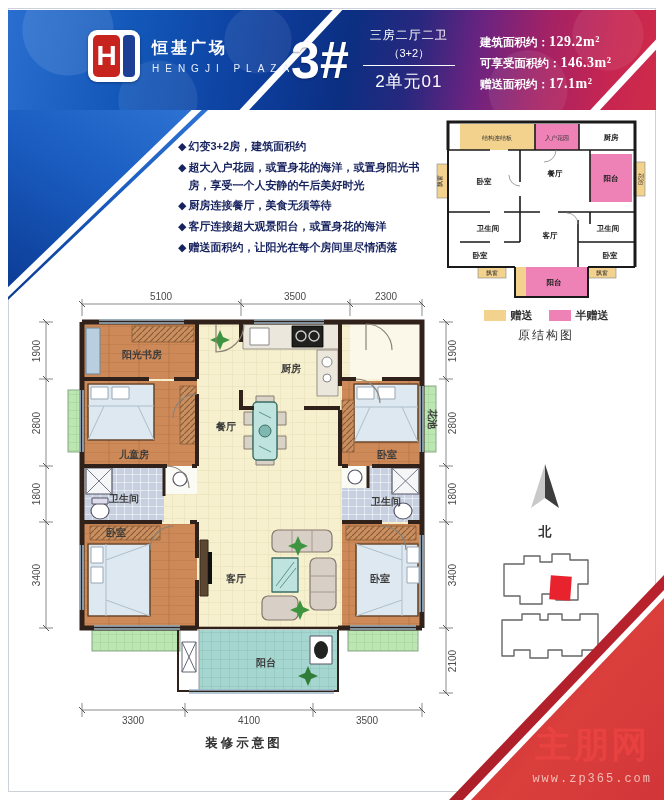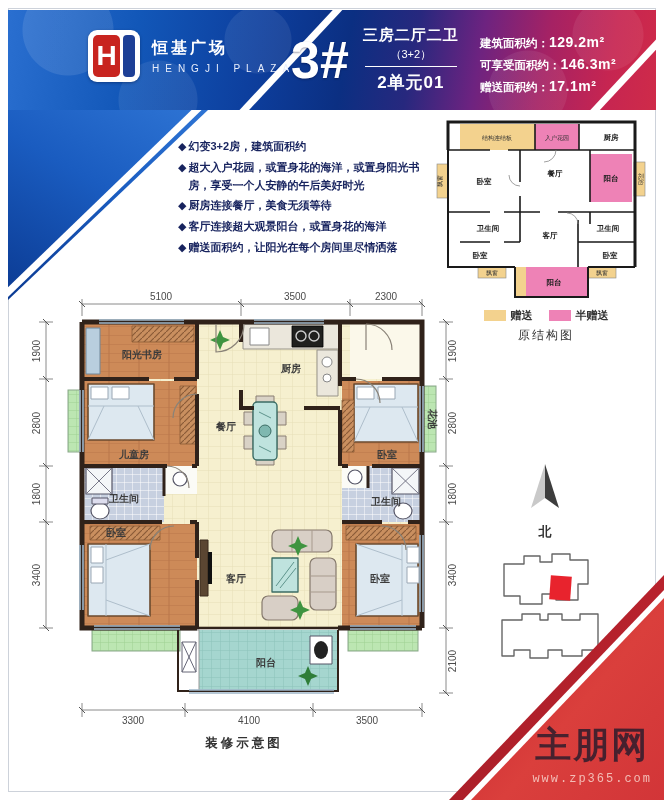--- a/index.html
+++ b/index.html
@@ -26,26 +26,26 @@
   .logo-icon{width:52px;height:52px;background:#ffffff;border-radius:9px;position:relative;box-shadow:0 1px 3px rgba(0,0,30,.35);}
   .logo-icon .red{position:absolute;left:5px;top:5px;width:27px;height:42px;background:#c8241f;border-radius:5px;
       color:#fff;font-weight:bold;font-size:28px;display:flex;align-items:center;justify-content:center;}
   .logo-icon .blue{position:absolute;right:5px;top:5px;width:12px;height:42px;background:#1d3f96;border-radius:4px;}
   .logo-text .cn{color:#fff;font-size:16px;font-weight:bold;letter-spacing:3px;}
   .logo-text .en{color:#e8eefc;font-size:10px;letter-spacing:6px;margin-top:4px;}
 
   .unit-block{position:absolute;left:283px;top:16px;display:flex;align-items:center;gap:14px;color:#fff;}
   .unit-number{font-size:52px;font-weight:bold;line-height:68px;text-shadow:0 1px 2px rgba(0,0,40,.4);}
   .unit-info{display:flex;flex-direction:column;align-items:center;}
-  .unit-type1{font-size:15px;font-weight:bold;letter-spacing:1px;}
+  .unit-type1{font-size:12px;font-weight:normal;letter-spacing:1px;}
   .unit-type2{font-size:11px;margin-top:2px;}
   .unit-divider{width:92px;height:1px;background:#ffffff;margin:4px 0;}
-  .unit-name{font-size:17px;font-weight:bold;letter-spacing:1px;}
-
-  .stats{position:absolute;left:472px;top:24px;color:#fff;}
+  .unit-name{font-size:17px;font-weight:normal;letter-spacing:1px;}
+
+  .stats{position:absolute;left:472px;top:24px;color:#fff;font-family:Liberation Serif, serif;}
   .stat-row{display:flex;align-items:baseline;margin-bottom:5px;}
   .stat-label{font-size:11.5px;font-weight:bold;}
   .stat-value{font-size:14px;font-weight:bold;letter-spacing:.5px;}
 
   
   .header-tail{position:absolute;left:8px;top:110px;width:200px;height:190px;pointer-events:none;}
   .tailA{position:absolute;inset:0;clip-path:polygon(0 0,100% 0,0 100%);
      background:linear-gradient(210deg,#2e74d4 0%,#1a5cc0 45%,#0b3a92 100%);}
   .tailA:after{content:"";position:absolute;left:-45px;top:82px;width:290px;height:7px;background:#fff;transform:rotate(-44deg);}
 
@@ -68,21 +68,21 @@
 
   
   .corner{position:absolute;right:0;bottom:0;width:215px;height:225px;}
   .corner .c1{position:absolute;right:0;bottom:0;width:215px;height:225px;
      clip-path:polygon(100% 0,100% 100%,0 100%);background:linear-gradient(115deg,#a01c26,#c32530);}
   .corner .c2{position:absolute;right:0;bottom:0;width:201px;height:210px;
      clip-path:polygon(100% 0,100% 100%,0 100%);background:#ffffff;}
   .corner .c3{position:absolute;right:0;bottom:0;width:193px;height:202px;
      clip-path:polygon(100% 0,100% 100%,0 100%);background:linear-gradient(130deg,#c5242e 0%,#da3f3c 55%,#d23538 100%);}
   .watermark{position:absolute;right:12px;bottom:14px;text-align:center;}
-  .watermark .site{font-size:36px;font-weight:bold;color:#0f172a;opacity:.72;letter-spacing:2px;}
+  .watermark .site{font-size:36px;font-weight:bold;color:#ef4444;opacity:.72;letter-spacing:2px;}
   .watermark .url{font-size:12px;color:#f3bdb6;letter-spacing:2px;margin-top:2px;font-family:Liberation Mono, monospace;}
 
   
   text{font-family:"Liberation Sans","DejaVu Sans",sans-serif;}
   .room-label{font-size:10px;font-weight:bold;fill:#3b3b3b;}
   .dim-label{font-size:10px;fill:#4a4a4a;}
   .mini-label{font-size:7.5px;fill:#222;font-weight:bold;}
   .mini-label-sm{font-size:6px;fill:#333;}
   .plan-caption{font-size:12.5px;fill:#333;font-weight:bold;letter-spacing:3px;}
   .compass-label{font-size:13px;fill:#333;font-weight:bold;}

